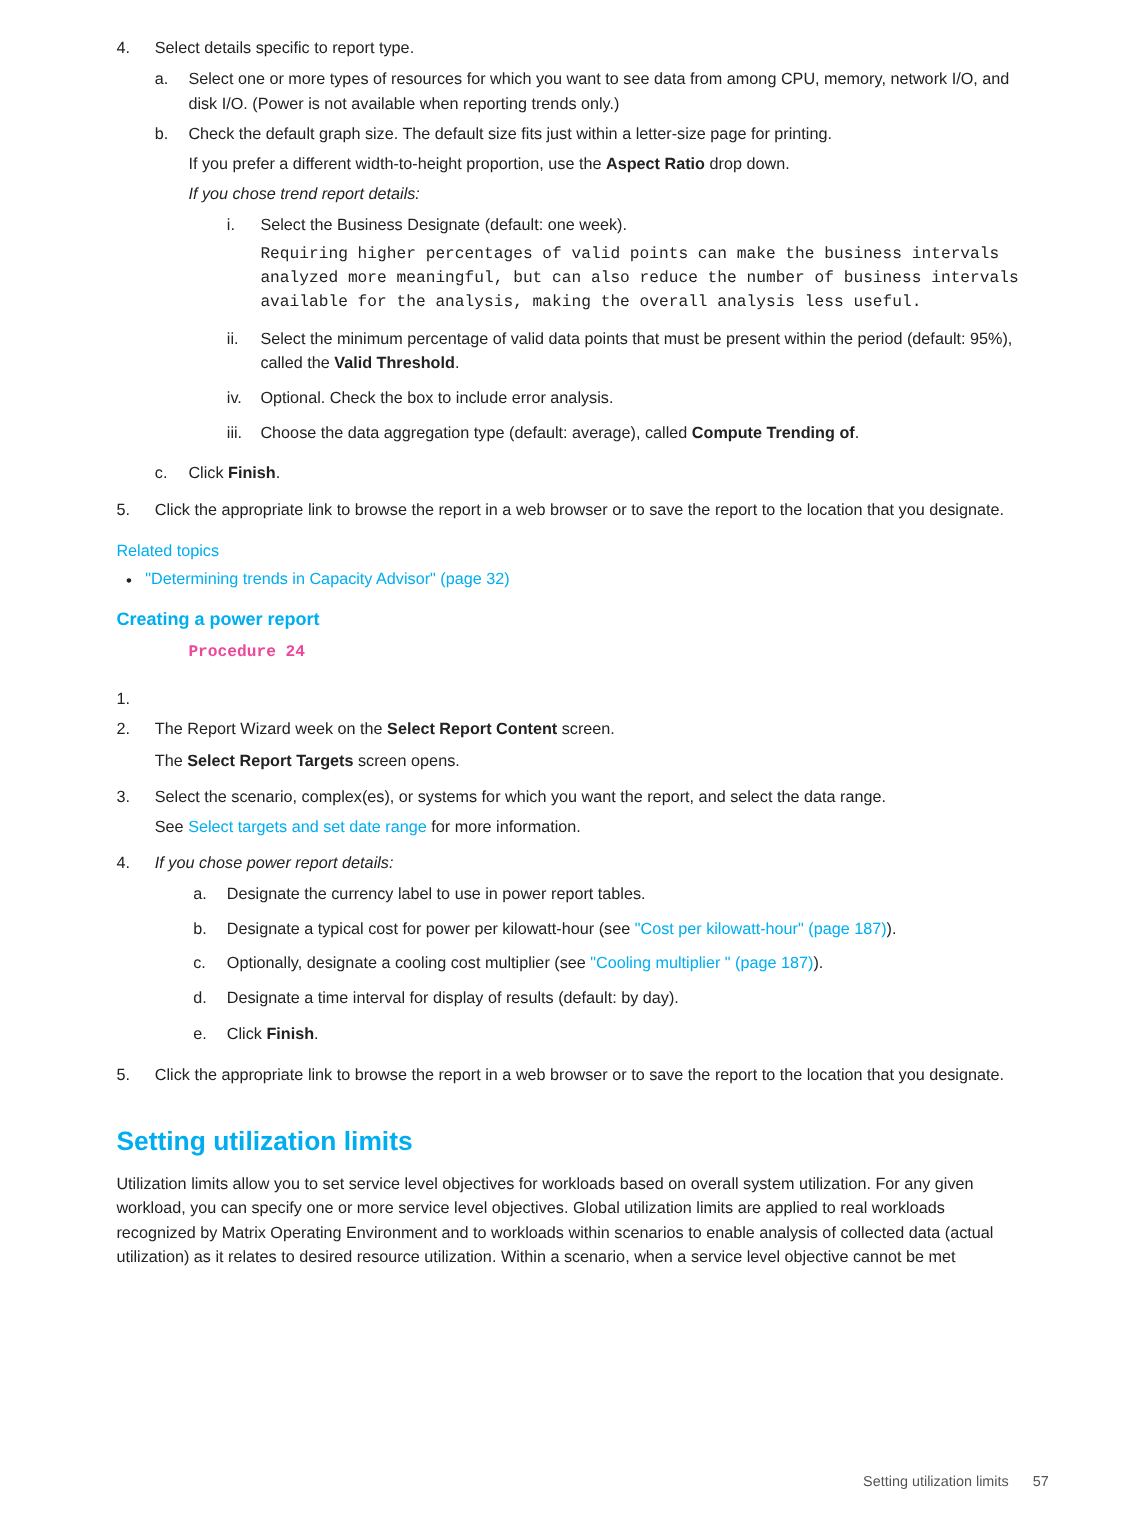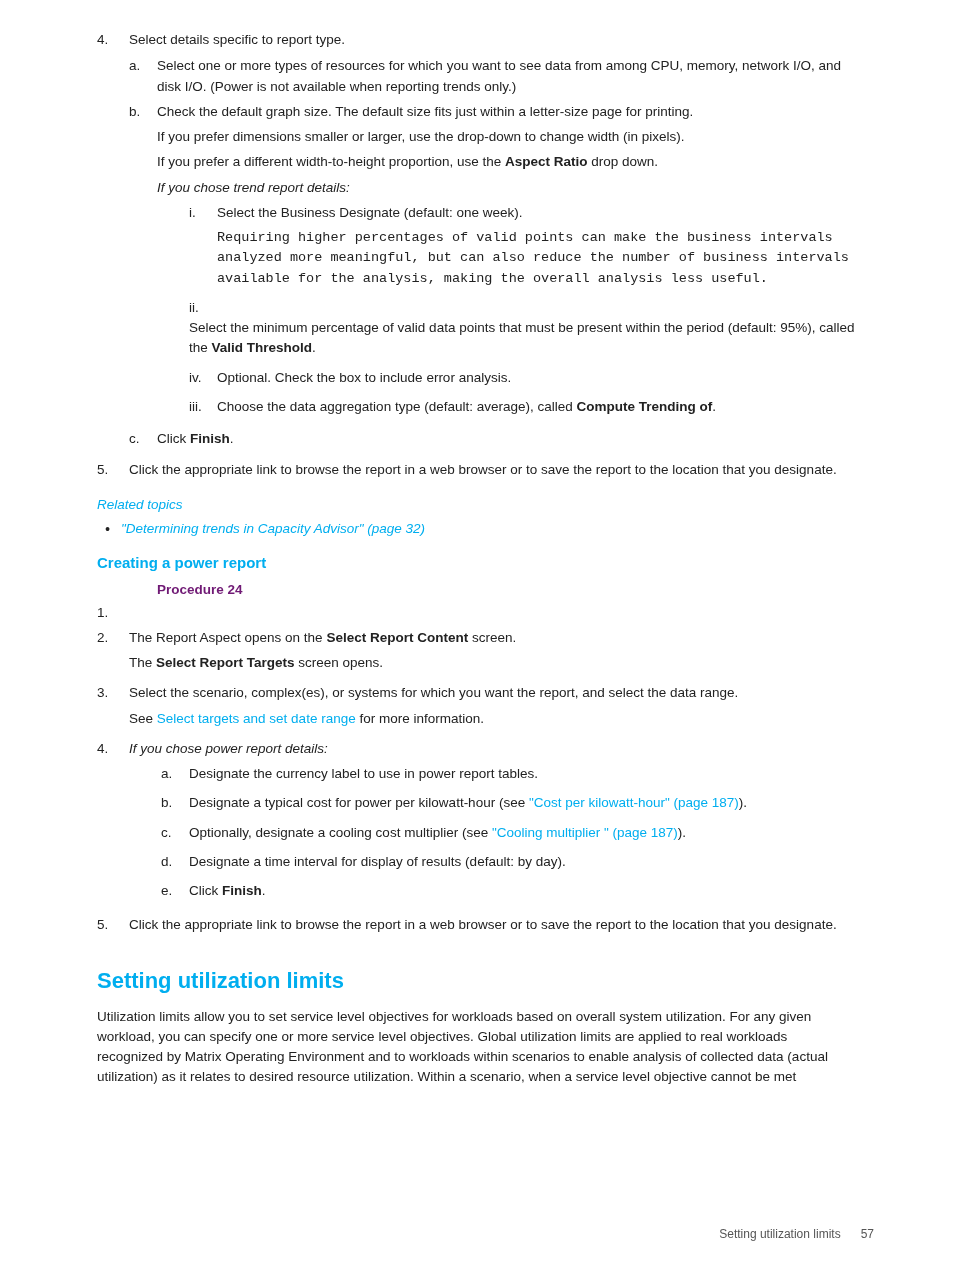--- a/index.html
+++ b/index.html
@@ -45,25 +45,26 @@
       margin-bottom: 6px;
     }
     .section-heading {
       color: #00aeef;
       font-size: 22px;
       font-weight: bold;
       margin-top: 28px;
       margin-bottom: 10px;
     }
     .procedure-label {
-      color: #701a75;
+      color: #ec4899;
       font-size: 13.5px;
       font-weight: bold;
-      margin-bottom: 2px;
+      margin-bottom: 18px;
       margin-left: 60px;
+      font-family: Liberation Mono, monospace;
     }
 
     .page-footer {
       position: absolute;
       bottom: 28px;
       right: 80px;
       font-size: 12px;
       color: #555;
       display: flex;
       gap: 20px;
@@ -85,35 +86,34 @@
 
       <div class="indent1" style="display:flex; margin-bottom:5px;">
         <span style="min-width:28px;">a.</span>
         <span>Select one or more types of resources for which you want to see data from among CPU, memory, network I/O, and disk I/O. (Power is not available when reporting trends only.)</span>
       </div>
 
       <div class="indent1" style="display:flex; margin-bottom:3px;">
         <span style="min-width:28px;">b.</span>
         <div>
           <p>Check the default graph size. The default size fits just within a letter-size page for printing.</p>
-          <p>If you prefer dimensions smaller or larger, use the drop-down to change width (in pixels).</p>
           <p><span>If you prefer a different width-to-height proportion, use the </span><strong>Aspect Ratio</strong><span> drop down.</span></p>
           <p><em>If you chose trend report details:</em></p>
 
           <div class="indent1">
 
             <div style="display:flex; margin-bottom:4px;">
               <span style="min-width:28px;">i.</span>
               <div>
                 <p>Select the Business Designate (default: one week).</p>
                 <p style="margin-top:3px;font-family:Liberation Mono, monospace;">Requiring higher percentages of valid points can make the business intervals analyzed more meaningful, but can also reduce the number of business intervals available for the analysis, making the overall analysis less useful.</p>
               </div>
             </div>
 
-            <div style="display:flex; margin-bottom:4px;flex-direction:column;">
+            <div style="display:flex; margin-bottom:4px;">
               <span style="min-width:28px;">ii.</span>
               <p><span>Select the minimum percentage of valid data points that must be present within the period (default: 95%), called the </span><strong>Valid Threshold</strong><span>.</span></p>
             </div>
 
             <div style="display:flex; margin-bottom:4px;">
               <span style="min-width:28px;">iv.</span>
               <p>Optional. Check the box to include error analysis.</p>
             </div>
 
             <div style="display:flex; margin-bottom:4px;">
@@ -129,40 +129,40 @@
         <span style="min-width:28px;">c.</span>
         <p><span>Click </span><strong>Finish</strong><span>.</span></p>
       </div>
 
       <div style="display:flex; margin-bottom:12px;">
         <span style="min-width:32px;">5.</span>
         <span>Click the appropriate link to browse the report in a web browser or to save the report to the location that you designate.</span>
       </div>
     </div>
 
-    <div style="margin-top:14px; margin-bottom:12px;font-style:italic;">
+    <div style="margin-top:14px; margin-bottom:12px;">
       <p class="cyan-heading">Related topics</p>
       <div style="display:flex; align-items:flex-start; margin-left:8px;">
         <span style="min-width:16px; font-size:14px;">•</span>
         <a class="cyan-link" href="#">"Determining trends in Capacity Advisor" (page 32)</a>
       </div>
     </div>
 
     <div>
       <p class="cyan-h2">Creating a power report</p>
       <p class="procedure-label">Procedure 24</p>
 
       <div style="display:flex; margin-bottom:5px;">
         <span style="min-width:32px;">1.</span>
       </div>
 
       <div style="display:flex; margin-bottom:3px;">
         <span style="min-width:32px;">2.</span>
         <div>
-          <p><span>The Report Aspect opens on the </span><strong>Select Report Content</strong><span> screen.</span></p>
+          <p><span>The Report Wizard week on the </span><strong>Select Report Content</strong><span> screen.</span></p>
           <p style="margin-top:3px;"><span>The </span><strong>Select Report Targets</strong><span> screen opens.</span></p>
         </div>
       </div>
 
       <div style="display:flex; margin-bottom:3px; margin-top:5px;">
         <span style="min-width:32px;">3.</span>
         <div>
           <p>Select the scenario, complex(es), or systems for which you want the report, and select the data range.</p>
           <p style="margin-top:3px;"><span>See </span><a class="cyan-link" href="#">Select targets and set date range</a><span> for more information.</span></p>
         </div>

